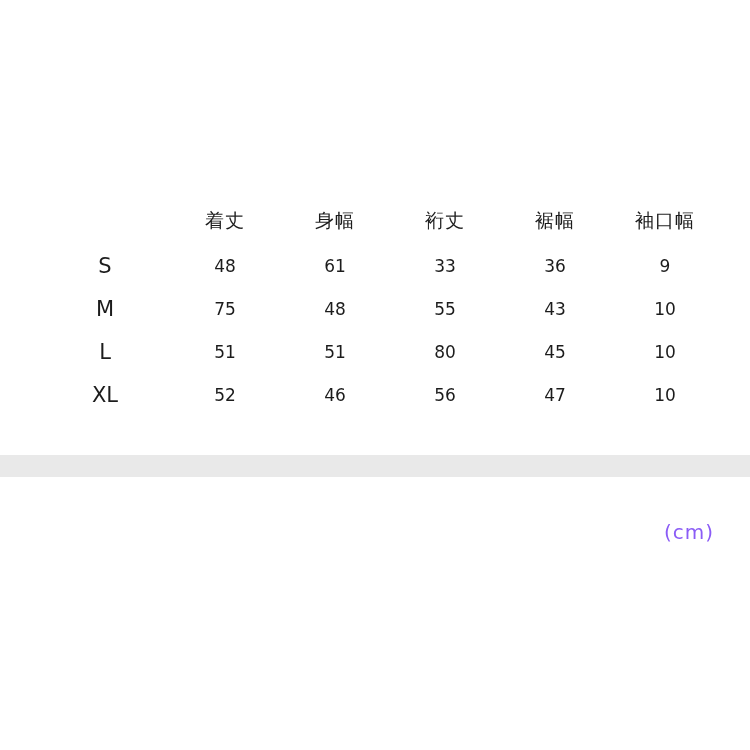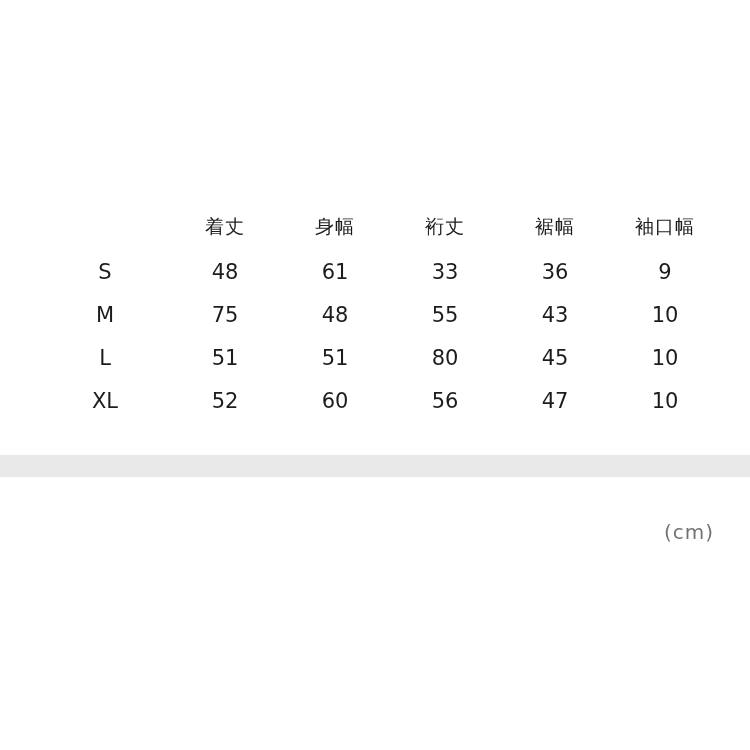--- a/index.html
+++ b/index.html
@@ -16,62 +16,62 @@
   }
   .page {
     position: relative;
     width: 750px;
     height: 750px;
     background: #ffffff;
   }
   .size-table {
     position: absolute;
     left: 40px;
-    top: 204px;
+    top: 198px;
     width: 680px;
     border-collapse: collapse;
     table-layout: fixed;
   }
   .size-table th,
   .size-table td {
     border: none;
     padding: 0;
     text-align: center;
     vertical-align: middle;
     font-weight: normal;
     color: #1c1c1c;
   }
   .size-table thead th {
     height: 46px;
     font-size: 19px;
     letter-spacing: 1px;
   }
   .size-table tbody td {
     height: 43px;
-    font-size: 21px;
+    font-size: 17px;
   }
   .size-table tbody td.row-label {
     font-size: 21px;
   }
   .col-label { width: 130px; }
   .col-v { width: 110px; }
   .band {
     position: absolute;
     left: 0;
     top: 455px;
     width: 750px;
     height: 22px;
     background: #e9e9e9;
   }
   .unit {
     position: absolute;
     right: 36px;
     top: 520px;
     font-size: 20px;
-    color: #737373;
+    color: #8b5cf6;
     letter-spacing: 1px;
   }
 </style>
 </head>
 <body>
 
 <div class="page">
 
   <table class="size-table">
     <thead>
@@ -105,21 +105,21 @@
         <td class="row-label">L</td>
         <td>51</td>
         <td>51</td>
         <td>80</td>
         <td>45</td>
         <td>10</td>
       </tr>
       <tr>
         <td class="row-label">XL</td>
         <td>52</td>
-        <td>60</td>
+        <td>46</td>
         <td>56</td>
         <td>47</td>
         <td>10</td>
       </tr>
     </tbody>
   </table>
 
   <div class="band"></div>
 
   <div class="unit">(cm)</div>

